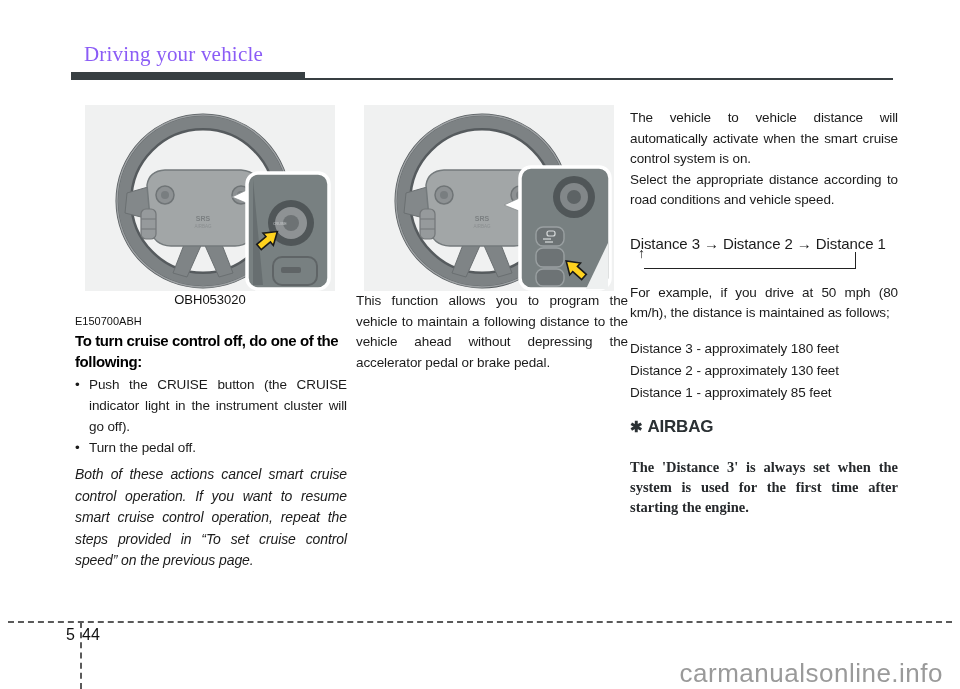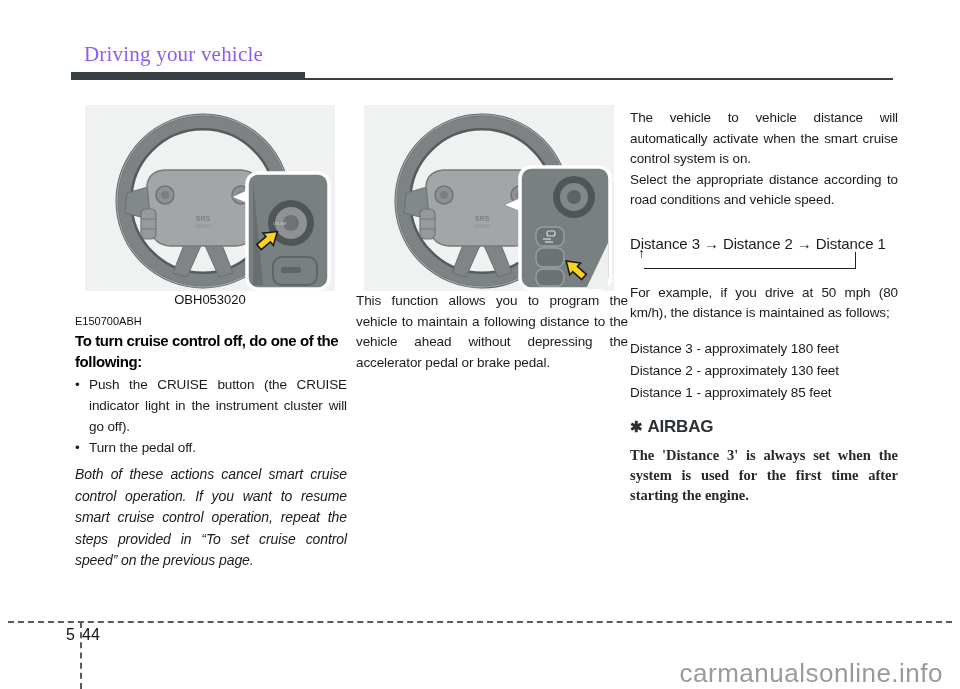--- a/index.html
+++ b/index.html
@@ -38,21 +38,21 @@
   .gap-s { height:10px; } .gap-m { height:14px; }
   .sequence-line { font-size:15px; letter-spacing:-0.1px; white-space:nowrap; }
   .loop-wrap { position:relative; height:17px; width:212px; margin-left:14px;
                border-right:1.5px solid #222; border-bottom:1.5px solid #222; }
   .loop-arrow { position:absolute; left:-6px; top:-7px; font-size:14px; color:#222; }
   .distance-list div { font-size:13.5px; line-height:22px; letter-spacing:-0.1px; }
 
   .notice-title { margin-top:13px; font-size:17px; font-weight:bold; color:#2b3134; letter-spacing:-0.2px; }
   .notice-title .star { font-size:15px; margin-right:5px; }
   .notice-body { font-family:"Liberation Serif", serif; font-weight:bold; font-size:14.5px; line-height:20px;
-                 text-align:justify; color:#26292c; margin-top:8px; }
+                 text-align:justify; color:#26292c; margin-top:20px; }
 
   
   .footer-rule { position:absolute; left:8px; top:621px; width:944px; border-top:2px dashed #5a5a5a; }
   .footer-vrule { position:absolute; left:80px; top:622px; height:67px; border-left:2px dashed #5a5a5a; }
   .chapter-num { position:absolute; left:53px; top:626px; width:22px; text-align:right; font-size:16px; color:#111; }
   .page-num { position:absolute; left:82px; top:626px; font-size:16px; color:#111; }
   .watermark { position:absolute; right:17px; bottom:0px; font-size:26px; color:#9a9a9a; letter-spacing:0.5px; }
 </style>
 </head>
 <body>

